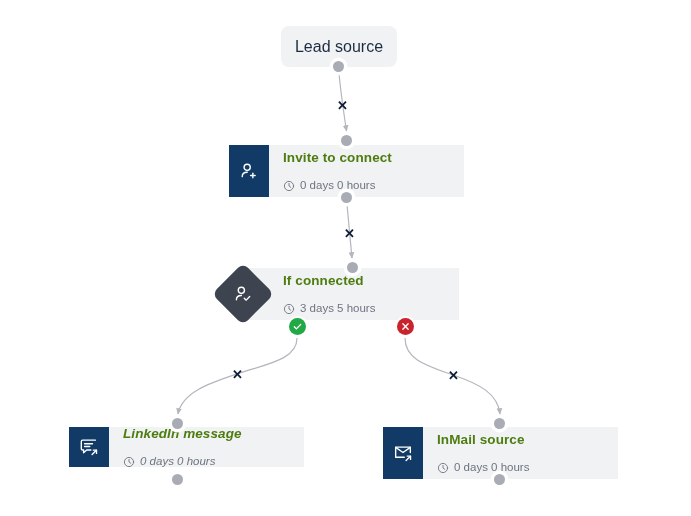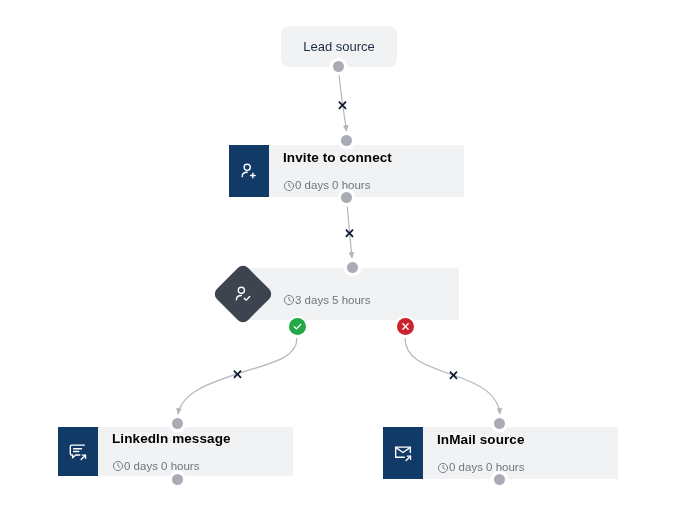--- a/index.html
+++ b/index.html
@@ -51,38 +51,39 @@
   .node-body {
     flex: 1 1 auto;
     display: flex;
     flex-direction: column;
     justify-content: center;
     padding-left: 14px;
   }
   .node-title {
     font-size: 13.5px;
     font-weight: bold;
-    color: #000000;
+    color: #4d7c0f;
     line-height: 17px;
     letter-spacing: 0.1px;
   }
   .node-sub {
     display: flex;
     align-items: center;
+    gap: 5px;
     font-size: 11.5px;
     color: #6e7480;
     line-height: 15px;
     margin-top: 12px;
   }
   .node-sub svg { display: block; }
 
   .plain-title {
     width: 100%;
     text-align: center;
-    font-size: 13px;
+    font-size: 16px;
     color: #1d2b42;
     align-self: center;
     padding: 0;
   }
 
   
   .diamond {
     position: absolute;
     width: 44px;
     height: 44px;
@@ -183,20 +184,21 @@
             <path d="M12 6.8 V12 L15.6 14.6"></path>
           </svg>
         </span>
         <span>0 days 0 hours</span>
       </div>
     </div>
   </div>
 
   <div class="node" style="left:245px; top:268px; width:214px; height:52px;">
     <div class="node-body" style="padding-left:38px;">
+      <div class="node-title">If connected</div>
       <div class="node-sub">
         <span>
           <svg width="12" height="12" viewBox="0 0 24 24" fill="none" stroke="#6e7480" stroke-width="1.8" stroke-linecap="round" stroke-linejoin="round">
             <circle cx="12" cy="12" r="9.2"></circle>
             <path d="M12 6.8 V12 L15.6 14.6"></path>
           </svg>
         </span>
         <span>3 days 5 hours</span>
       </div>
     </div>
@@ -205,21 +207,21 @@
   <div class="diamond" style="left:221px; top:272px;">
     <span class="glyph">
       <svg width="22" height="22" viewBox="0 0 24 24" fill="none" stroke="#ffffff" stroke-width="1.5" stroke-linecap="round" stroke-linejoin="round">
         <circle cx="10.2" cy="8" r="3.4"></circle>
         <path d="M4.8 18.4 C4.8 15.1 7.3 13.6 10.2 13.6"></path>
         <path d="M13.4 16.6 l2.1 2.1 l3.8 -4"></path>
       </svg>
     </span>
   </div>
 
-  <div class="node" style="left:58px; top:427px; width:235px; height:49px;">
+  <div class="node" style="left:69px; top:427px; width:235px; height:40px;font-style:italic;">
     <div class="icon-box">
       <svg width="22" height="22" viewBox="0 0 24 24" fill="none" stroke="#ffffff" stroke-width="1.5" stroke-linecap="round" stroke-linejoin="round">
         <path d="M19 4.5 H5 a1.4 1.4 0 0 0 -1.4 1.4 v8 A1.4 1.4 0 0 0 5 15.3 h1.1 v3 l3.4 -3 H14"></path>
         <path d="M7.2 8.4 h8.6"></path>
         <path d="M7.2 11.5 h5.6"></path>
         <path d="M15.4 20.2 l4.6 -4.6"></path>
         <path d="M16.6 15.4 h3.6 v3.6"></path>
       </svg>
     </div>
     <div class="node-body">

